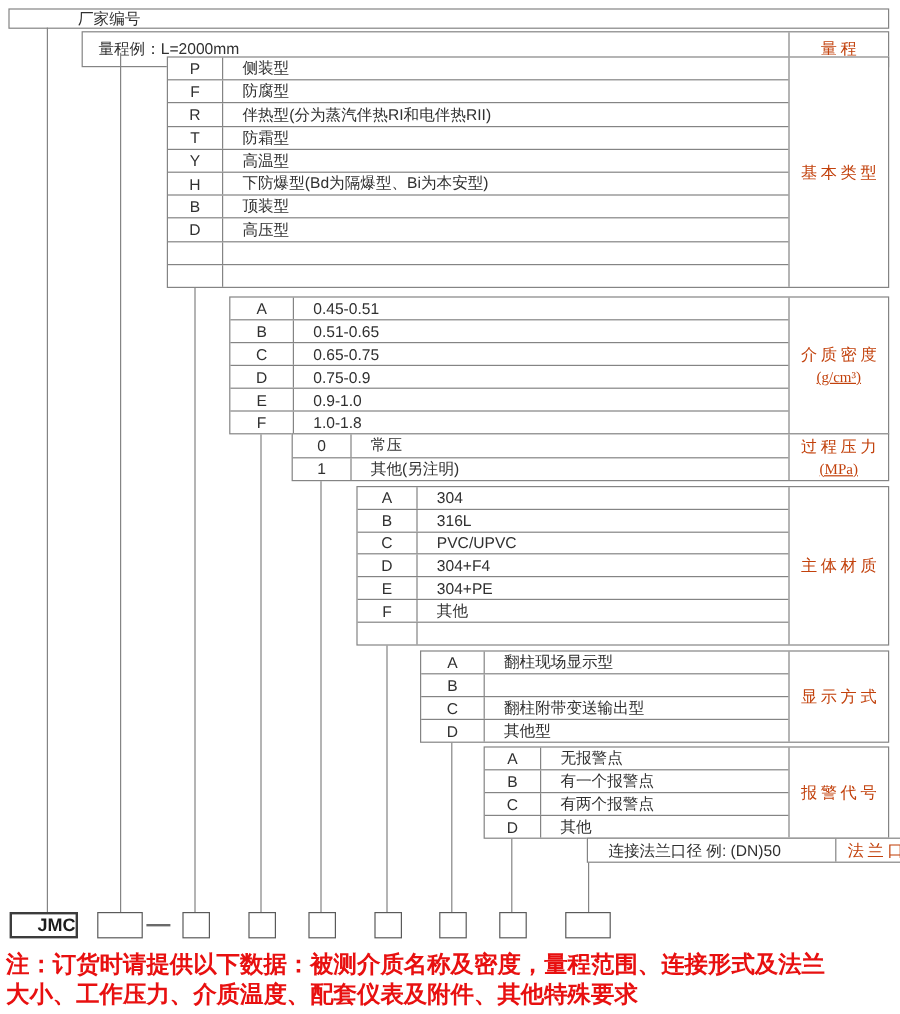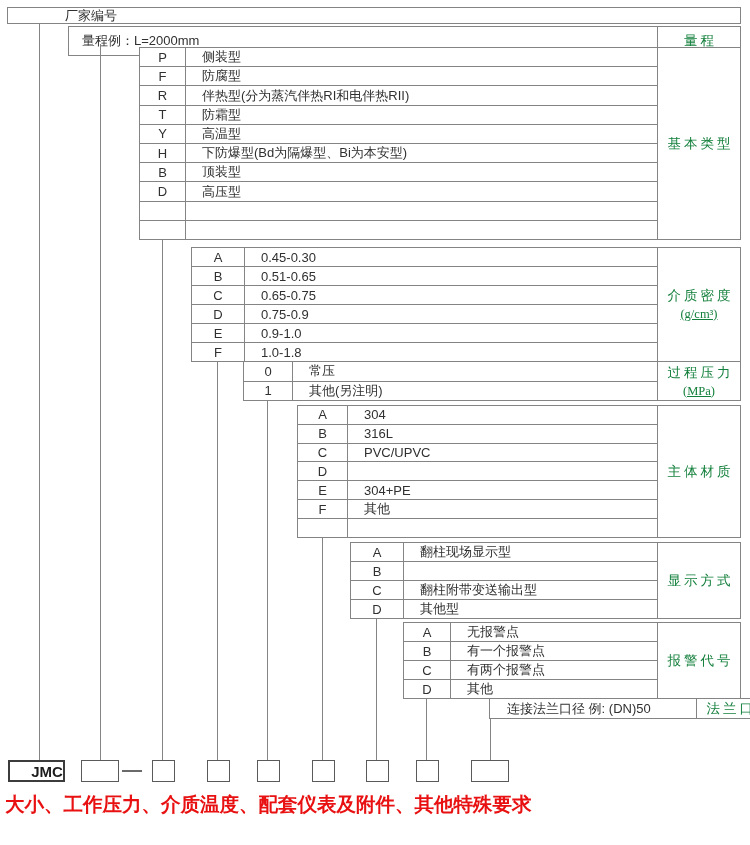--- a/index.html
+++ b/index.html
@@ -18,21 +18,21 @@
   .range-row{left:68px;top:26px;width:673px;height:30px;display:flex;font-size:13px;}
   .range-row .t{flex:1;display:flex;align-items:center;padding-left:13px;}
   
   .tbl{position:absolute;box-sizing:border-box;border:1px solid var(--bd);background:#fff;display:flex;}
   .tbl .body{flex:1;display:flex;flex-direction:column;}
   .tbl .row{flex:1;display:flex;box-sizing:border-box;}
   .tbl .row + .row{border-top:1px solid var(--bd);}
   .tbl .code{box-sizing:border-box;border-right:1px solid var(--bd);display:flex;align-items:center;justify-content:center;font-size:13px;}
   .tbl .desc{flex:1;display:flex;align-items:center;padding-left:16px;font-size:13px;white-space:nowrap;overflow:hidden;}
   .side-label{width:83px;box-sizing:border-box;border-left:1px solid var(--bd);display:flex;flex-direction:column;align-items:center;justify-content:center;
-    font-family:"Liberation Serif","DejaVu Serif",serif;font-size:13.5px;color:#15803d;}
+    font-family:"Liberation Serif","DejaVu Serif",serif;font-size:13.5px;color:#c2410c;}
   .side-label .zh{letter-spacing:3px;text-indent:3px;white-space:nowrap;}
   .side-label .unit{font-size:12.5px;letter-spacing:0;margin-top:2px;text-decoration:underline;}
   
   .tbl-basic   {left:139px;top:47px; width:602px;height:193px;}
   .tbl-basic .code{width:46px;}
   .tbl-density {left:191px;top:247px;width:550px;height:115px;}
   .tbl-density .code{width:53px;}
   .tbl-pressure{left:243px;top:361px;width:498px;height:40px;}
   .tbl-pressure .code{width:49px;}
   .tbl-material{left:297px;top:405px;width:444px;height:133px;}
@@ -131,21 +131,21 @@
     </div>
     <div class="side-label">
       <span class="zh">基本类型</span>
     </div>
   </div>
 
   <div class="tbl tbl-density">
     <div class="body">
       <div class="row">
           <div class="code">A</div>
-          <div class="desc">0.45-0.30</div>
+          <div class="desc">0.45-0.51</div>
         </div>
       <div class="row">
           <div class="code">B</div>
           <div class="desc">0.51-0.65</div>
         </div>
       <div class="row">
           <div class="code">C</div>
           <div class="desc">0.65-0.75</div>
         </div>
       <div class="row">
@@ -193,20 +193,21 @@
       <div class="row">
           <div class="code">B</div>
           <div class="desc">316L</div>
         </div>
       <div class="row">
           <div class="code">C</div>
           <div class="desc">PVC/UPVC</div>
         </div>
       <div class="row">
           <div class="code">D</div>
+          <div class="desc">304+F4</div>
         </div>
       <div class="row">
           <div class="code">E</div>
           <div class="desc">304+PE</div>
         </div>
       <div class="row">
           <div class="code">F</div>
           <div class="desc">其他</div>
         </div>
       <div class="row">
@@ -292,16 +293,17 @@
   <div class="model-dash"></div>
   <div class="mbox mb3"></div>
   <div class="mbox mb4"></div>
   <div class="mbox mb5"></div>
   <div class="mbox mb6"></div>
   <div class="mbox mb7"></div>
   <div class="mbox mb8"></div>
   <div class="mbox mb9"></div>
 
   <div class="note">
+    <div>注：订货时请提供以下数据：被测介质名称及密度，量程范围、连接形式及法兰</div>
     <div>大小、工作压力、介质温度、配套仪表及附件、其他特殊要求</div>
   </div>
 
 </div>
 
 </body></html>

